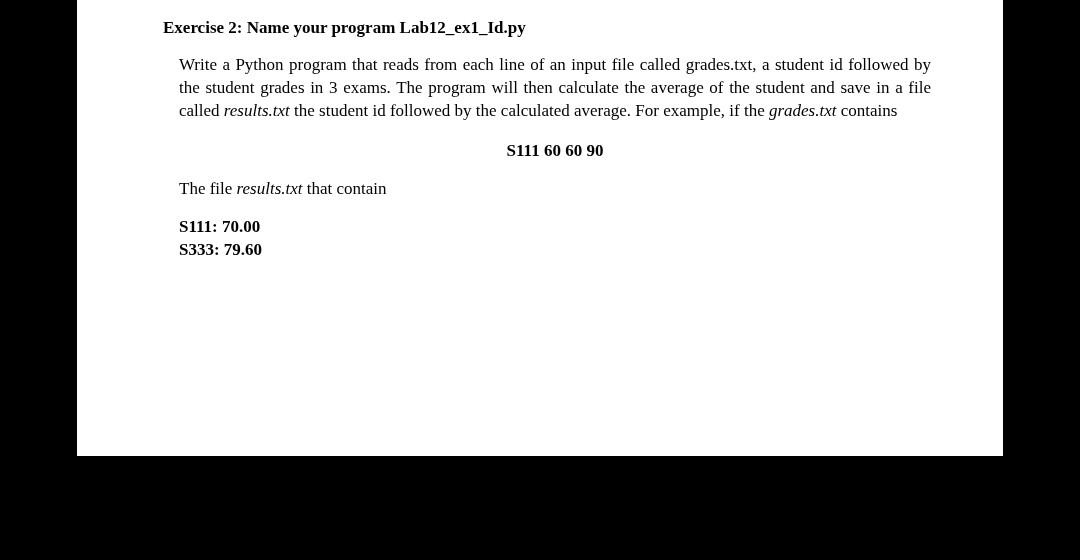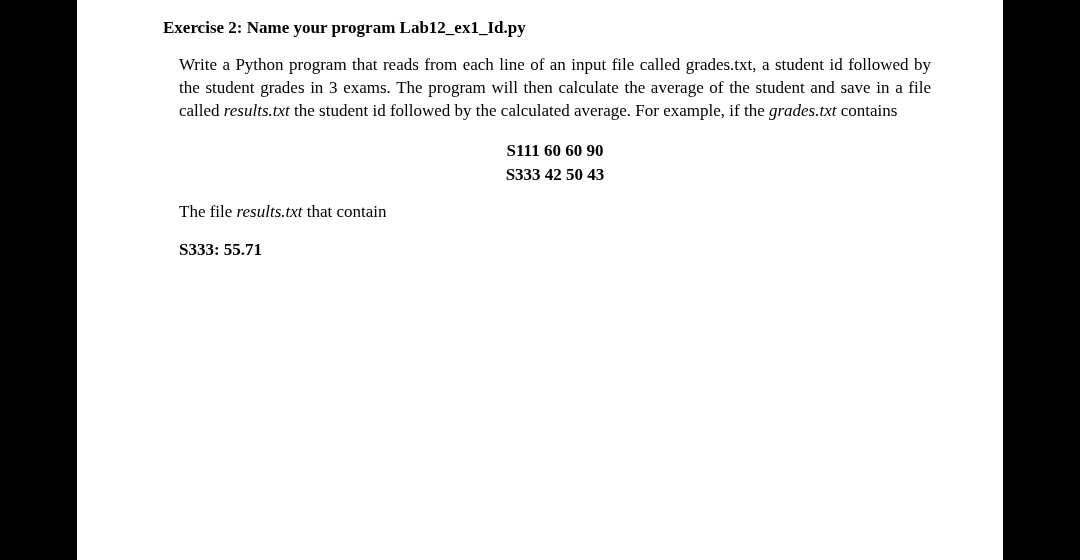--- a/index.html
+++ b/index.html
@@ -12,21 +12,21 @@
       width: 1080px;
       height: 560px;
       display: flex;
       justify-content: center;
       align-items: flex-start;
       font-family: "Times New Roman", Times, serif;
     }
     .page {
       background: #fff;
       width: 926px;
-      height: 560px;
+      height: 456px;
       padding: 18px 72px 20px 88px;
       color: #000;
     }
     .heading {
       font-weight: bold;
       font-size: 17px;
       margin-bottom: 16px;
       margin-left: -2px;
     }
     .content {
@@ -62,22 +62,22 @@
 <body>
 
 <div class="page">
   <div class="heading">Exercise 2: Name your program Lab12_ex1_Id.py</div>
   <div class="content">
     <p class="paragraph">
       <span>Write a Python program that reads from each line of an input file called grades.txt, a student id followed by the student grades in 3 exams. The program will then calculate the average of the student and save in a file called </span><span class="italic">results.txt</span><span> the student id followed by the calculated average. For example, if the </span><span class="italic">grades.txt</span><span> contains</span>
     </p>
     <div class="data-block">
       <div>S111 60 60 90</div>
-      <div>S333 42 50 43</div>
     </div>
     <p class="caption">
       <span>The file </span><span class="italic">results.txt</span><span> that contain</span>
     </p>
     <div class="results-block">
-      <div>S333: 55.71</div>
+      <div>S111: 70.00</div>
+      <div>S333: 79.60</div>
     </div>
   </div>
 </div>
 
 </body></html>

